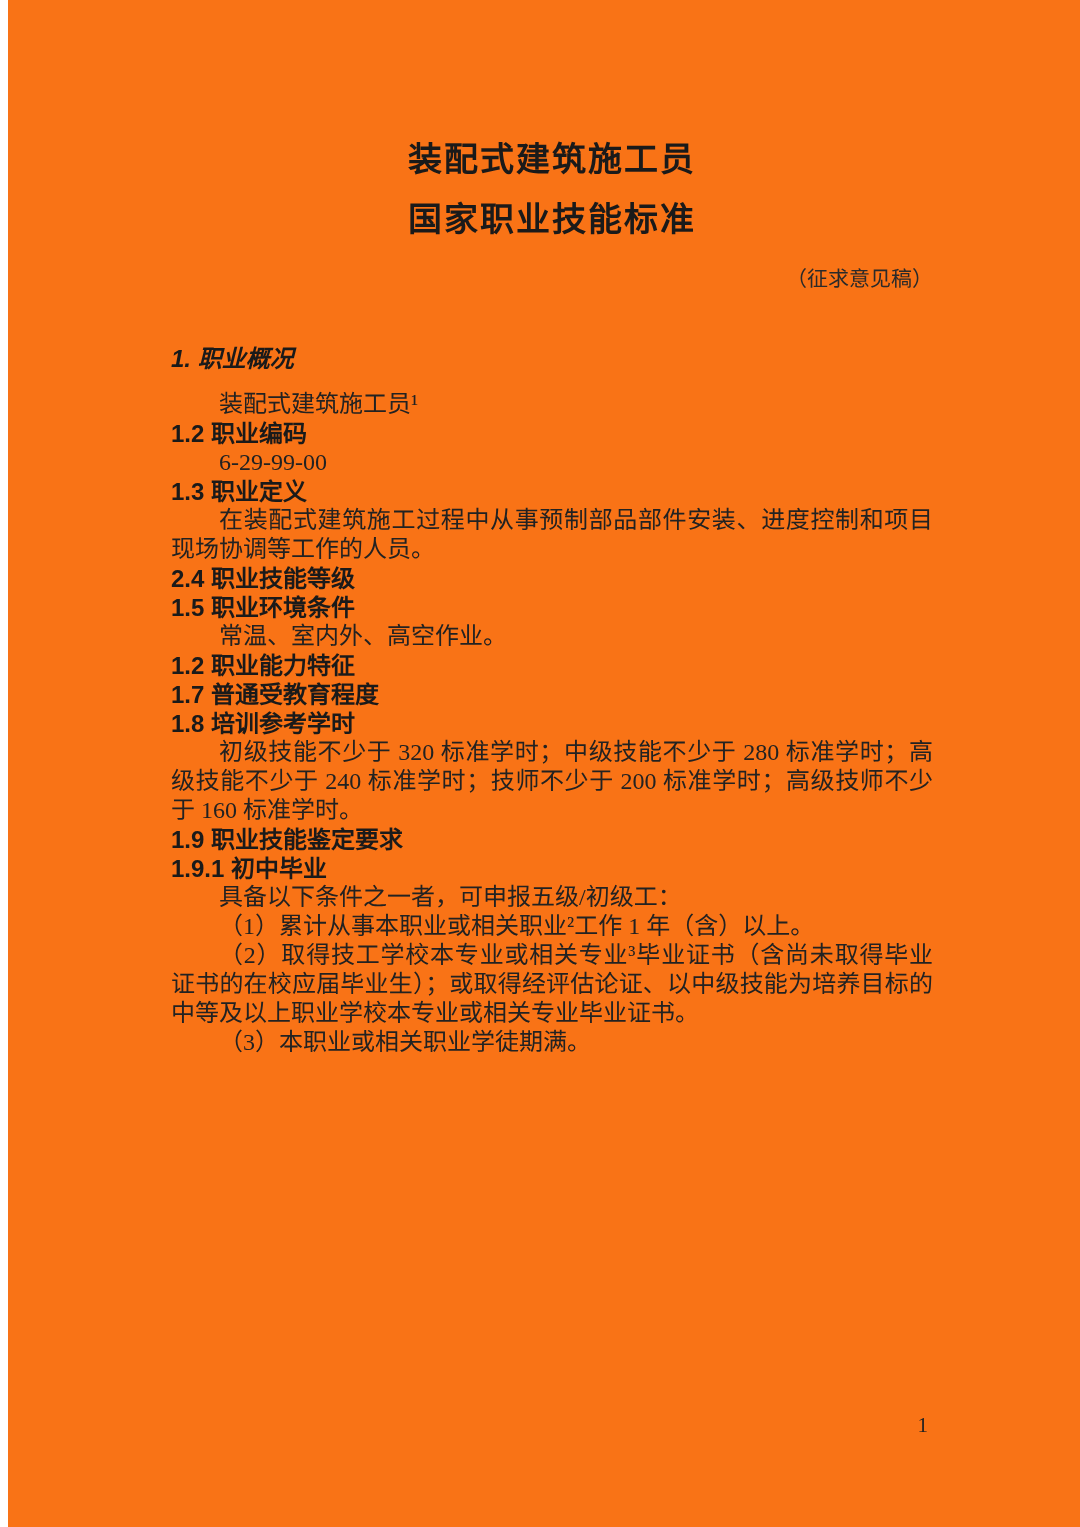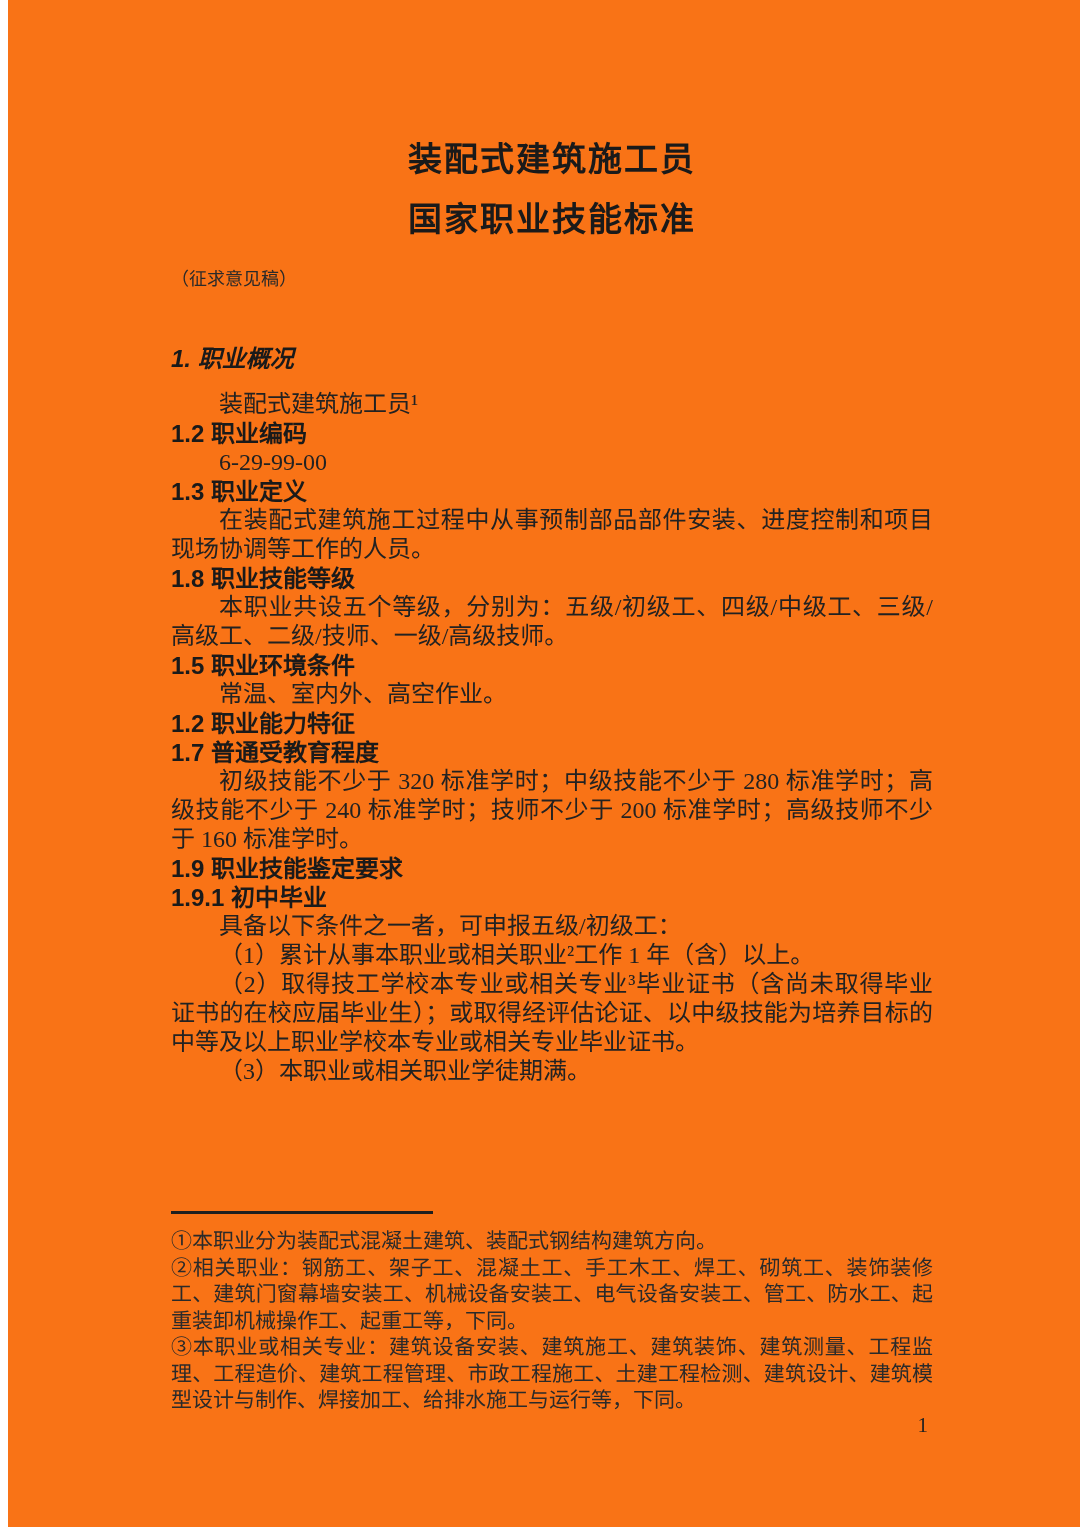--- a/index.html
+++ b/index.html
@@ -30,23 +30,23 @@
     line-height: 42px;
     letter-spacing: 2px;
     text-align: center;
     color: #1a1a1a;
   }
   .doc-title + .doc-title {
     margin-top: 18px;
   }
   .doc-subtitle {
     font-family: "Liberation Serif", serif;
-    font-size: 18px;
+    font-size: 21px;
     line-height: 30px;
-    text-align: left;
+    text-align: right;
     margin-top: 24px;
     color: #2a2a2a;
   }
   .body-blocks {
     margin-top: 50px;
     font-size: 24px;
     line-height: 29px;
     color: #222222;
   }
   .b-h1 {
@@ -109,37 +109,31 @@
     <div class="doc-title">国家职业技能标准</div>
     <div class="doc-subtitle">（征求意见稿）</div>
 
     <div class="body-blocks">
       <div class="b-h1">1. 职业概况</div>
       <p class="b-p">装配式建筑施工员¹</p>
       <div class="b-h2">1.2 职业编码</div>
       <p class="b-p">6-29-99-00</p>
       <div class="b-h2">1.3 职业定义</div>
       <p class="b-p">在装配式建筑施工过程中从事预制部品部件安装、进度控制和项目现场协调等工作的人员。</p>
-      <div class="b-h2">1.8 职业技能等级</div>
-      <p class="b-p">本职业共设五个等级，分别为：五级/初级工、四级/中级工、三级/高级工、二级/技师、一级/高级技师。</p>
+      <div class="b-h2">2.4 职业技能等级</div>
       <div class="b-h2">1.5 职业环境条件</div>
       <p class="b-p">常温、室内外、高空作业。</p>
       <div class="b-h2">1.2 职业能力特征</div>
       <div class="b-h2">1.7 普通受教育程度</div>
+      <div class="b-h2">1.8 培训参考学时</div>
       <p class="b-p">初级技能不少于 320 标准学时；中级技能不少于 280 标准学时；高级技能不少于 240 标准学时；技师不少于 200 标准学时；高级技师不少于 160 标准学时。</p>
       <div class="b-h2">1.9 职业技能鉴定要求</div>
       <div class="b-h3">1.9.1 初中毕业</div>
       <p class="b-p">具备以下条件之一者，可申报五级/初级工：</p>
       <p class="b-p">（1）累计从事本职业或相关职业²工作 1 年（含）以上。</p>
       <p class="b-p">（2）取得技工学校本专业或相关专业³毕业证书（含尚未取得毕业证书的在校应届毕业生）；或取得经评估论证、以中级技能为培养目标的中等及以上职业学校本专业或相关专业毕业证书。</p>
       <p class="b-p">（3）本职业或相关职业学徒期满。</p>
     </div>
   </div>
 
-  <div class="footnotes">
-    <hr class="footnote-rule">
-    <p class="footnote">①本职业分为装配式混凝土建筑、装配式钢结构建筑方向。</p>
-    <p class="footnote">②相关职业：钢筋工、架子工、混凝土工、手工木工、焊工、砌筑工、装饰装修工、建筑门窗幕墙安装工、机械设备安装工、电气设备安装工、管工、防水工、起重装卸机械操作工、起重工等，下同。</p>
-    <p class="footnote">③本职业或相关专业：建筑设备安装、建筑施工、建筑装饰、建筑测量、工程监理、工程造价、建筑工程管理、市政工程施工、土建工程检测、建筑设计、建筑模型设计与制作、焊接加工、给排水施工与运行等，下同。</p>
-  </div>
 
   <div class="page-number">1</div>
 </div>
 
 </body></html>

